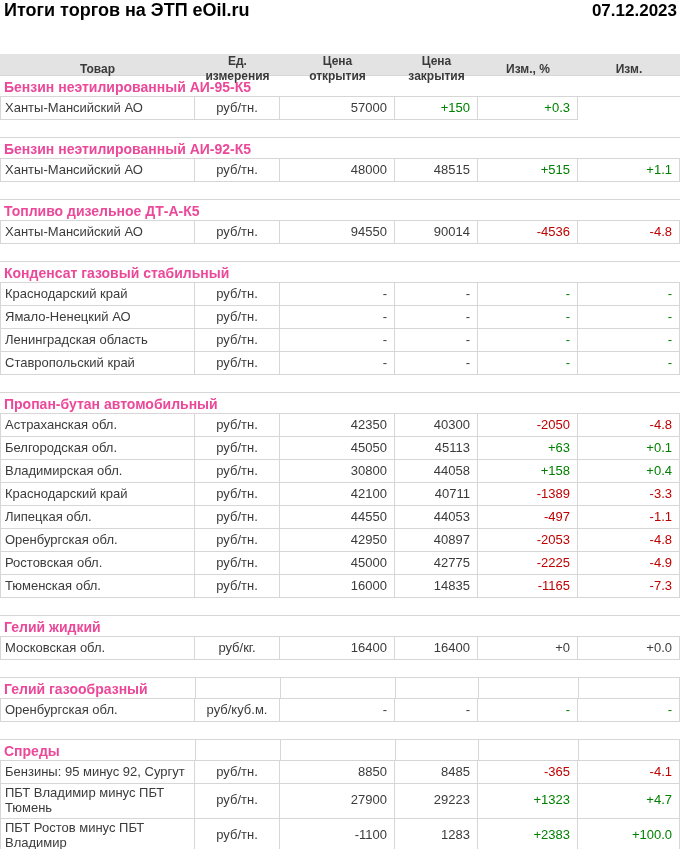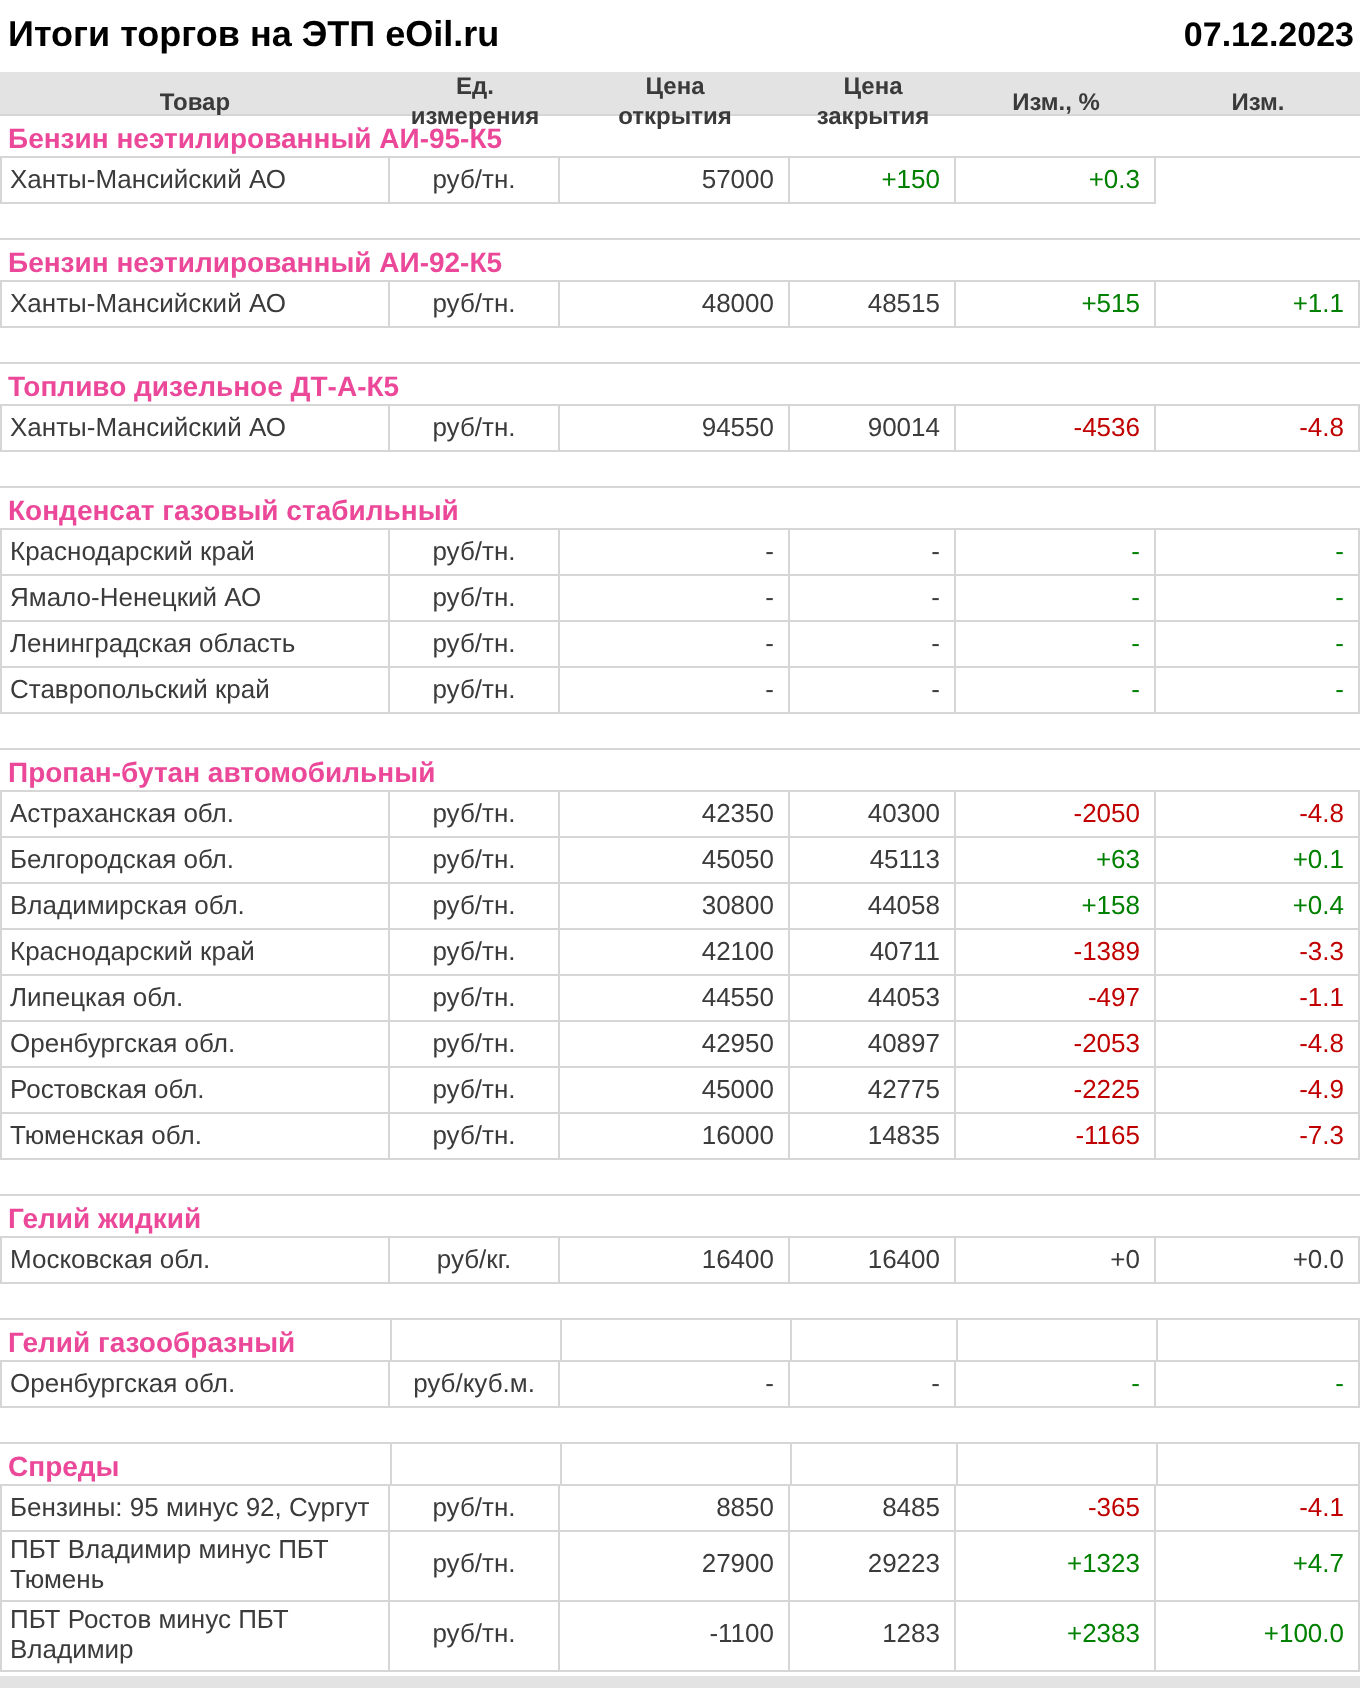--- a/index.html
+++ b/index.html
@@ -8,32 +8,33 @@
   *{box-sizing:border-box; margin:0; padding:0;}
   html,body{background:#fff;}
   body{
     width:680px;
     font-family:"Liberation Sans","DejaVu Sans",sans-serif;
     color:var(--text);
   }
   .page{width:680px;}
   
   .titlebar{
-    height:36px;
+    height:22px;
     display:flex; justify-content:space-between; align-items:center;
     padding:2px 3px 3px 4px;
   }
   .title{font-size:18px; font-weight:bold; color:#000; letter-spacing:0;}
   .date{font-size:17px; font-weight:bold; color:#000;}
   
   .col-header{
     display:grid;
     grid-template-columns:195px 85px 115px 83px 100px 102px;
     background:var(--hdr-bg);
     height:21px;
+    margin-top:32px;
   }
   .hcell{
     display:flex; align-items:center; justify-content:center;
     text-align:center;
     font-size:12px; font-weight:bold; color:#3a3a3a;
     white-space:pre-line; line-height:1.25;
   }
   
   .s-head{
     display:grid;

